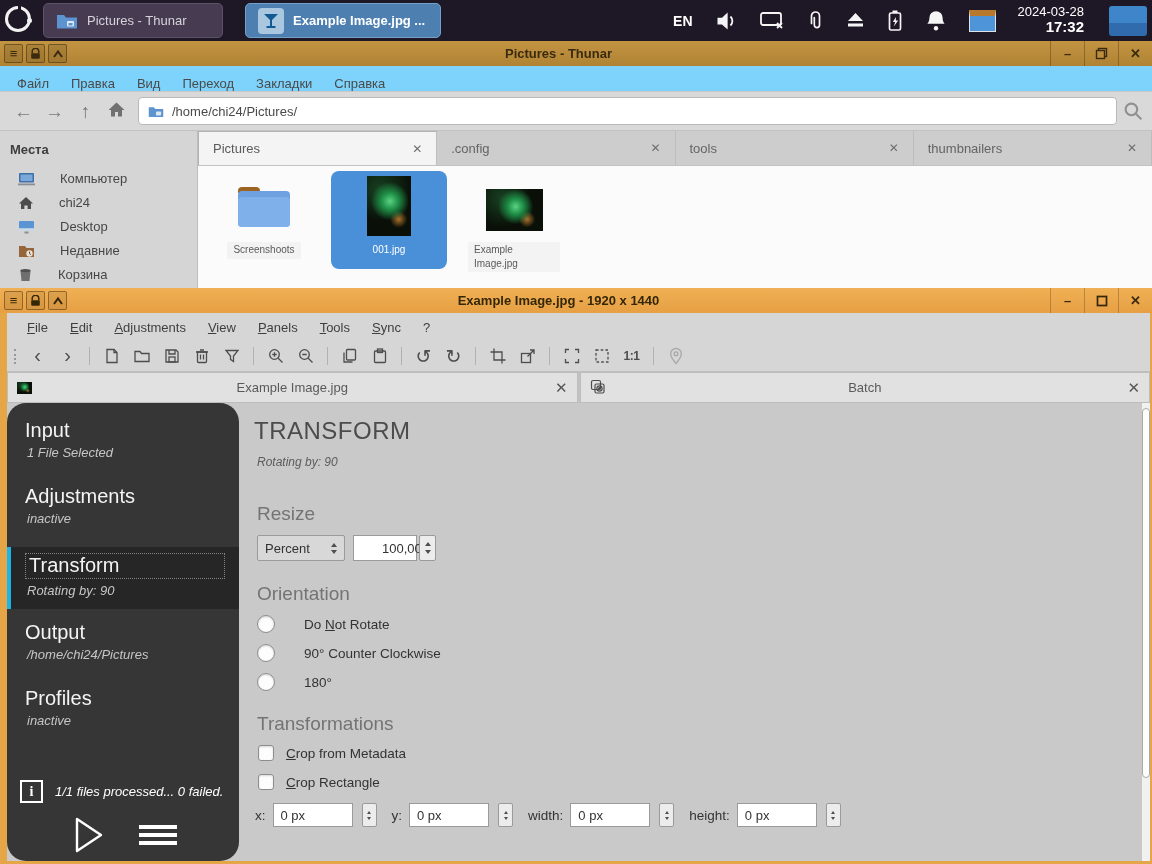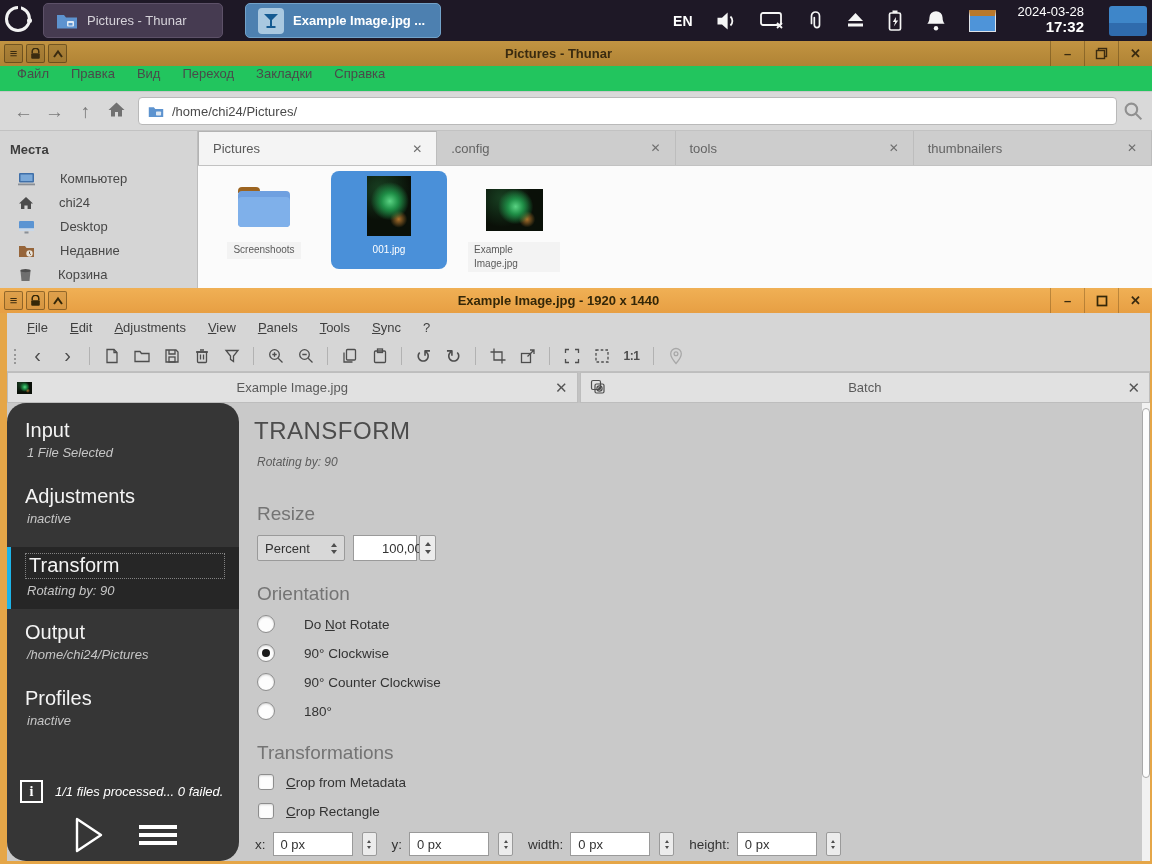--- a/index.html
+++ b/index.html
@@ -25,21 +25,21 @@
   .pager { width:38px; height:30px; border-radius:3px; background:linear-gradient(180deg,#3e86c9 0 58%, #2f6bad 58% 100%); margin-left:3px; }
 
   
   #thunar { position:absolute; top:41px; left:0; width:1152px; height:247px; display:flex; flex-direction:column; background:#fafafa; }
   .t-titlebar { height:25px; background:linear-gradient(#c29442,#b08334); display:flex; align-items:center; color:#3a2b10; flex:0 0 auto; }
   .tb-btns { display:flex; gap:3px; margin-left:4px; }
   .tb-btn { width:19px; height:19px; background:rgba(0,0,0,.10); border:1px solid rgba(56,40,10,.5); border-radius:2px; display:flex; align-items:center; justify-content:center; font-size:13px; font-weight:bold; color:#3a2b10; }
   .t-wintitle { flex:1; text-align:center; font-weight:bold; font-size:13px; }
   .win-ctrls { display:flex; height:100%; }
   .wc { width:34px; display:flex; align-items:center; justify-content:center; border-left:1px solid rgba(56,40,10,.35); font-size:13px; font-weight:bold; color:#3a2b10; }
-  .t-menubar { height:26px; background:#22c55e; display:flex; align-items:flex-start; padding-left:6px; border-bottom:1px solid #c8c8c8; flex:0 0 auto; }
+  .t-menubar { height:26px; background:#7dd3fc; display:flex; align-items:flex-end; padding-left:6px; border-bottom:1px solid #c8c8c8; flex:0 0 auto; }
   .menu-item { padding:0 11px; font-size:13px; color:#4a4a4a; }
   .t-toolbar { height:39px; background:#d9d9d9; display:flex; align-items:center; padding:0 8px; border-bottom:1px solid #c2c2c2; flex:0 0 auto; }
   .nav-ico { font-size:19px; color:#7a7a7a; width:31px; text-align:center; line-height:1; }
   .addr { flex:1; height:28px; background:#fff; border:1px solid #b9b9b9; border-radius:4px; display:flex; align-items:center; padding:0 9px; gap:8px; font-size:13px; color:#4a4a4a; margin:0 6px; }
   .t-body { flex:1; display:flex; min-height:0; }
   .t-side { width:198px; background:#d5d5d5; border-right:1px solid #bdbdbd; flex:0 0 auto; }
   .place-hdr { font-size:13px; font-weight:bold; color:#3d3d3d; padding:11px 10px 10px; }
   .place { display:flex; align-items:flex-end; gap:25px; padding:4px 8px 5px 18px; font-size:13px; color:#474747; }
   .t-main { flex:1; display:flex; flex-direction:column; min-width:0; }
   .tabstrip { height:35px; background:#cdcdcd; display:flex; border-bottom:1px solid #c2c2c2; flex:0 0 auto; }
@@ -542,24 +542,20 @@
                 <span class="tri-dn"></span>
               </div>
           </div>
 
           <div class="h-section tight">Orientation</div>
           <div class="radio-row">
             <span class="radio"></span>
             <span>Do <u>N</u>ot Rotate</span>
           </div>
           <div class="radio-row">
-            <span class="radio checked"></span>
-            <span>90° Clockwise</span>
-          </div>
-          <div class="radio-row">
             <span class="radio"></span>
             <span>90° Counter Clockwise</span>
           </div>
           <div class="radio-row">
             <span class="radio"></span>
             <span>180°</span>
           </div>
 
           <div class="h-section tight">Transformations</div>
           <div class="check-row">

